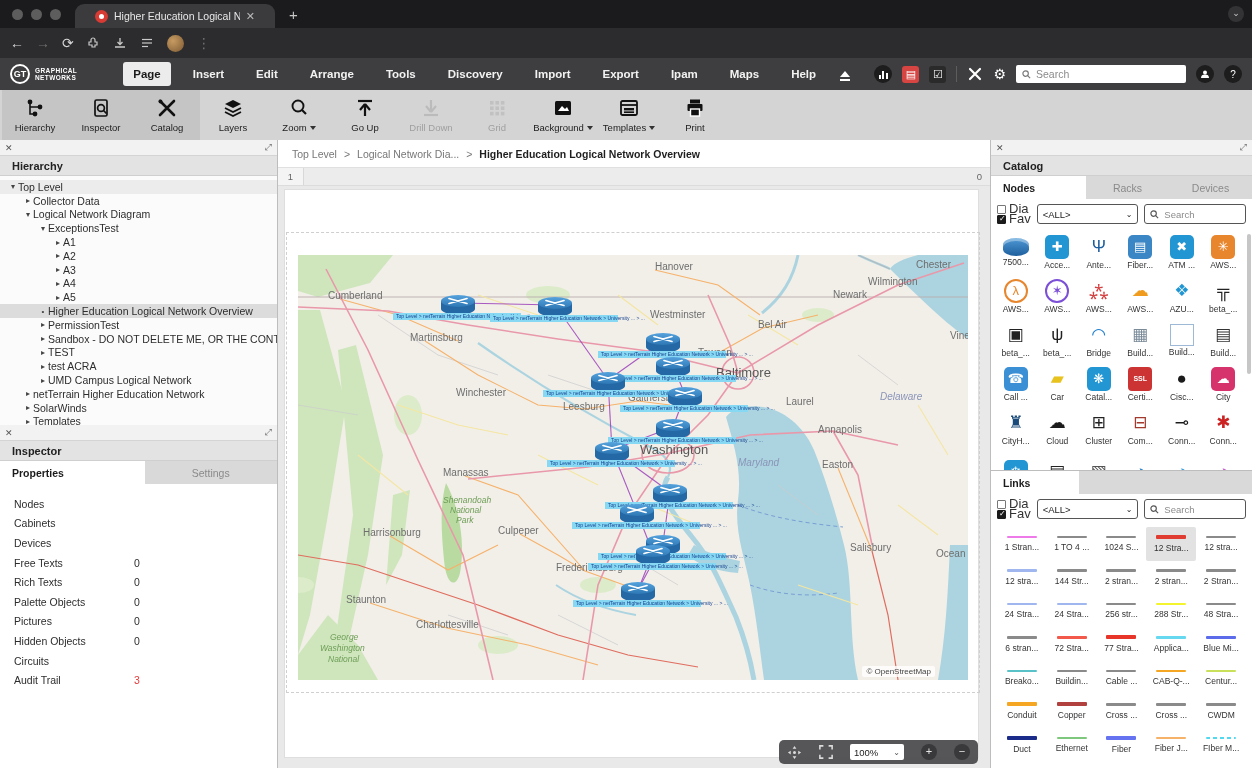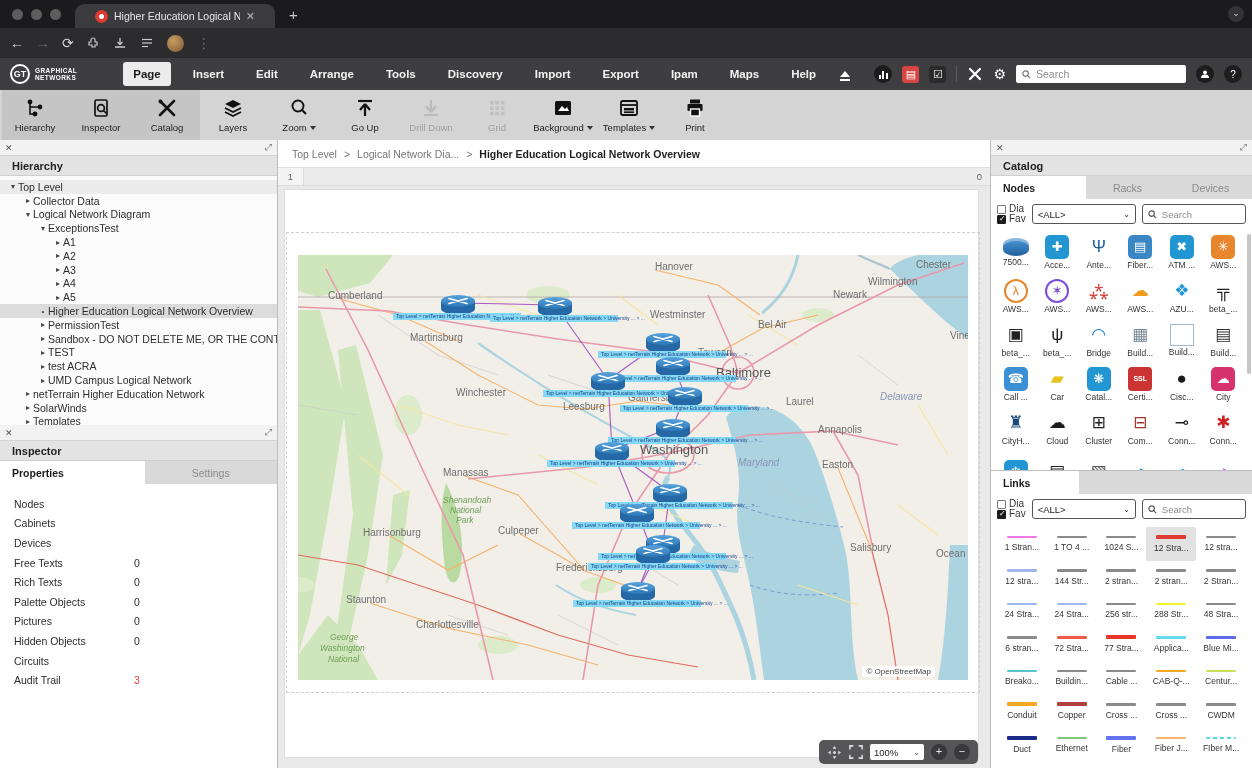--- a/index.html
+++ b/index.html
@@ -106,33 +106,33 @@
   .dashed-rect { position:absolute; left:8px; top:46px; width:694px; height:461px; border:1px dashed #cfcfcf; }
   .mapwrap { position:absolute; left:20px; top:69px; width:640px; height:425px; }
   svg text { font-family:"Liberation Sans", sans-serif; }
   .city { font-size:10px; fill:#6e6e6e; }
   .city-big { font-size:13px; fill:#585858; }
   .city-state { font-size:10px; fill:#8a94b8; font-style:italic; }
   .city-park { font-size:8.5px; fill:#6f9e57; font-style:italic; }
   .osm-attr { position:absolute; right:3px; bottom:3px; background:rgba(255,255,255,.8); font-size:8px;
     color:#444; padding:1px 4px; border-radius:2px; }
   .zoombar { position:absolute; right:12px; bottom:4px; height:24px; background:rgba(77,77,79,.95); border-radius:5px;
-    display:flex; align-items:center; gap:7px; padding:0 8px; }
+    display:flex; align-items:center; gap:17px; padding:0 8px; }
   .zb-sel { width:54px; height:16px; background:#fff; border-radius:2px; font-size:9.5px; color:#222;
     display:flex; align-items:center; justify-content:space-between; padding:0 4px; }
   .zb-circ { width:16px; height:16px; border-radius:50%; background:#39393b; color:#e6e6e6; font-size:11px;
     line-height:15px; text-align:center; }
 
   
   .catalog { height:330px; display:flex; flex-direction:column; }
   .tabs3 { display:flex; background:#d9d9d9; }
   .tabs3 .t { flex:1; height:23px; font-size:10.5px; color:#8a8a8a; display:flex; align-items:center; padding-left:12px; }
   .tabs3 .t.on { background:#fff; color:#1c1c1c; font-weight:bold; }
   .filterrow { background:#fff; display:flex; align-items:center; padding:5px 6px 4px 6px; gap:6px; }
-  .cbcol { font-size:10px; color:#333; line-height:10px; }
+  .cbcol { font-size:13px; color:#333; line-height:10px; }
   .cb { display:flex; align-items:center; gap:3px; }
   .cb .box { width:9px; height:9px; border:1px solid #777; background:#fff; border-radius:1px; }
   .cb .box.ck { background:#1b1b1b; border-color:#1b1b1b; position:relative; }
   .cb .box.ck::after { content:"✓"; color:#fff; font-size:8px; position:absolute; left:1px; top:-2px; }
   .selbox { flex:1; height:20px; border:1px solid #555; border-radius:3px; background:#fff; font-size:9.5px;
     color:#222; display:flex; align-items:center; justify-content:space-between; padding:0 5px; }
   .searchbox { flex:1; height:20px; border:1px solid #555; border-radius:3px; background:#fff; font-size:9.5px;
     color:#8b8b8b; display:flex; align-items:center; gap:5px; padding:0 5px; }
   .nodegrid { flex:1; background:#fff; display:grid; grid-template-columns:repeat(6,1fr); grid-auto-rows:44px;
     padding:2px 8px 0 4px; overflow:hidden; position:relative; }

